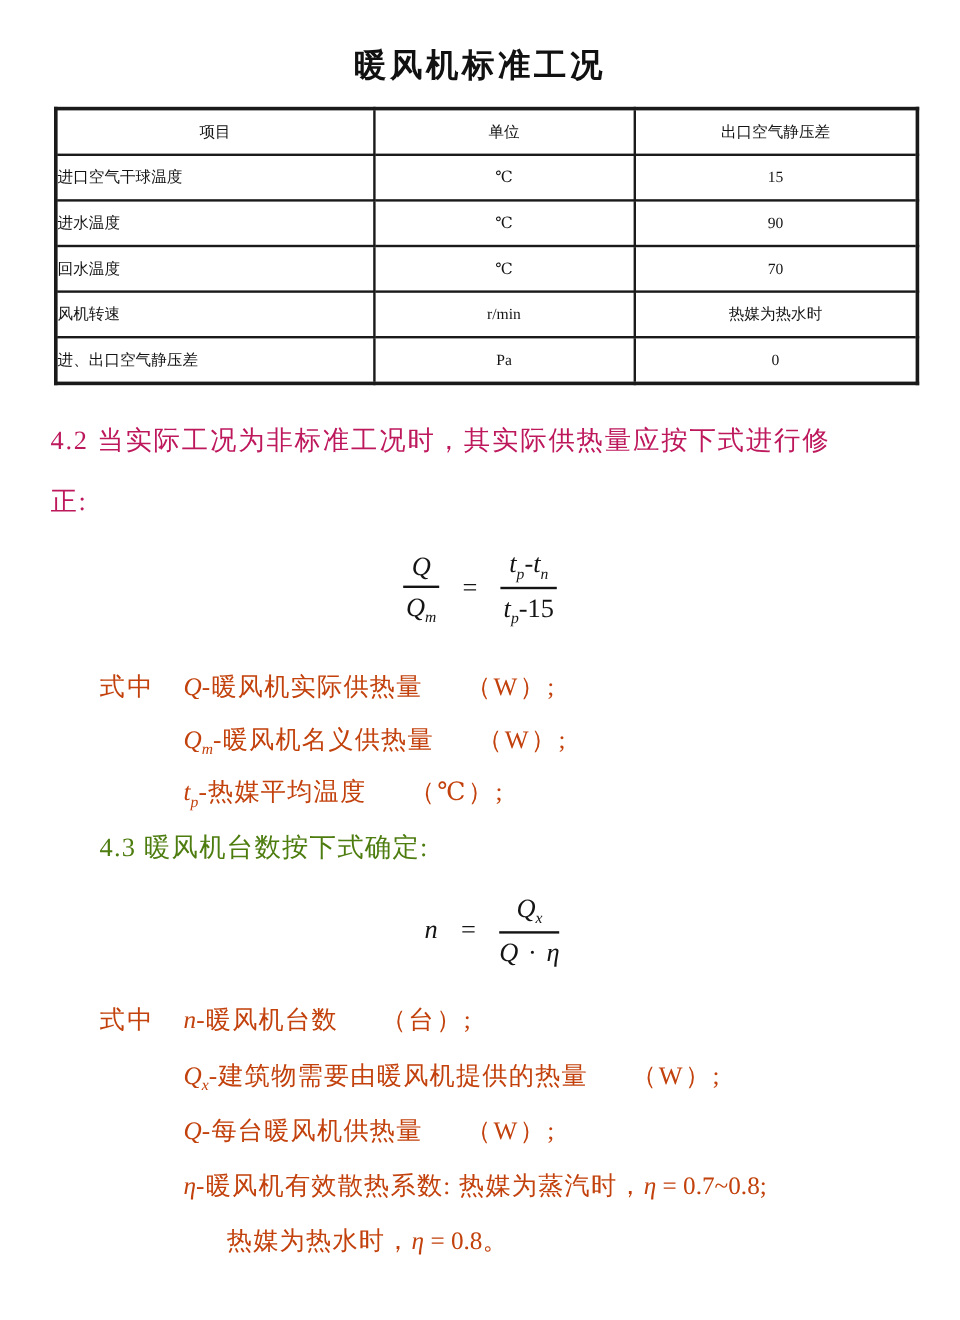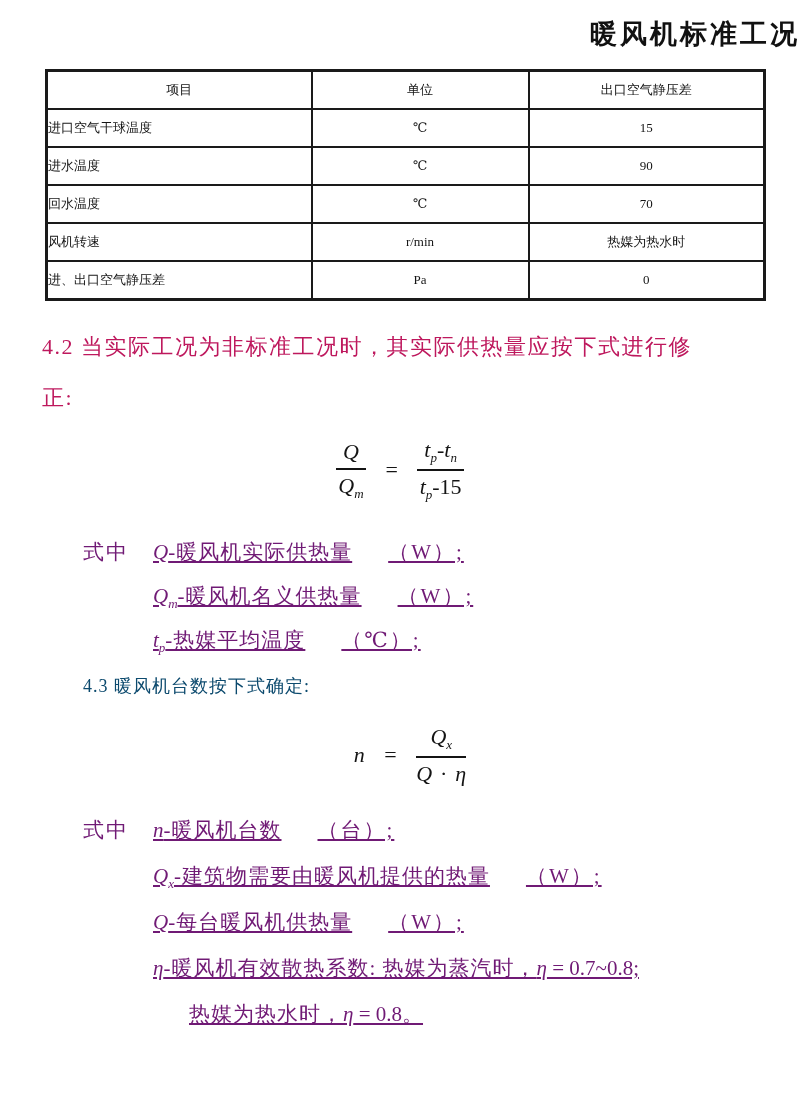--- a/index.html
+++ b/index.html
@@ -11,22 +11,22 @@
     position: relative;
     width: 800px;
     height: 1100px;
     background: #ffffff;
     color: #1b1b1b;
     font-family: "Liberation Serif", "DejaVu Serif", serif;
     overflow: hidden;
   }
   .title {
     margin: 0;
-    padding-top: 16px;
-    text-align: right;
+    padding-top: 36px;
+    text-align: center;
     font-family: "Liberation Sans", "DejaVu Sans", sans-serif;
     font-weight: 700;
     font-size: 27px;
     letter-spacing: 3px;
     color: #111;
   }
   table.std-table {
     border-collapse: collapse;
     margin: 17px 0 0 45px;
     width: 718px;
@@ -84,39 +84,38 @@
     font-style: italic;
     font-family: "Liberation Serif", "DejaVu Serif", serif;
   }
   .eq { margin: 0 14px; display: inline-block; vertical-align: middle; }
   .lhs-var { display: inline-block; vertical-align: middle; }
   .mdot { margin: 0 8px; }
 
   .where {
     margin-left: 83px;
     font-size: 21px;
-    color: #701a75;
-    text-decoration: underline;
+    color: #c2410c;
   }
   .where-1 { margin-top: 12px; }
   .where-2 { margin-top: 6px; }
   .def-line { line-height: 44px; height: 44px; white-space: nowrap; }
   .where-2 .def-line { line-height: 46px; height: 46px; }
   .where-label { display: inline-block; width: 70px; letter-spacing: 2px; }
   .no-label { padding-left: 70px; }
   .cont-indent { padding-left: 106px; }
   .unit { margin-left: 36px; letter-spacing: 2px; }
   .def-text { letter-spacing: 1px; }
 
   .sec43 {
     margin: 2px 0 0 83px;
-    font-size: 18px;
+    font-size: 22px;
     line-height: 44px;
     letter-spacing: 1px;
-    color: #0c4a6e;
+    color: #4d7c0f;
   }
 </style>
 </head>
 <body>
 
 <div class="page">
 
   <h1 class="title">暖风机标准工况</h1>
 
   <table class="std-table">

